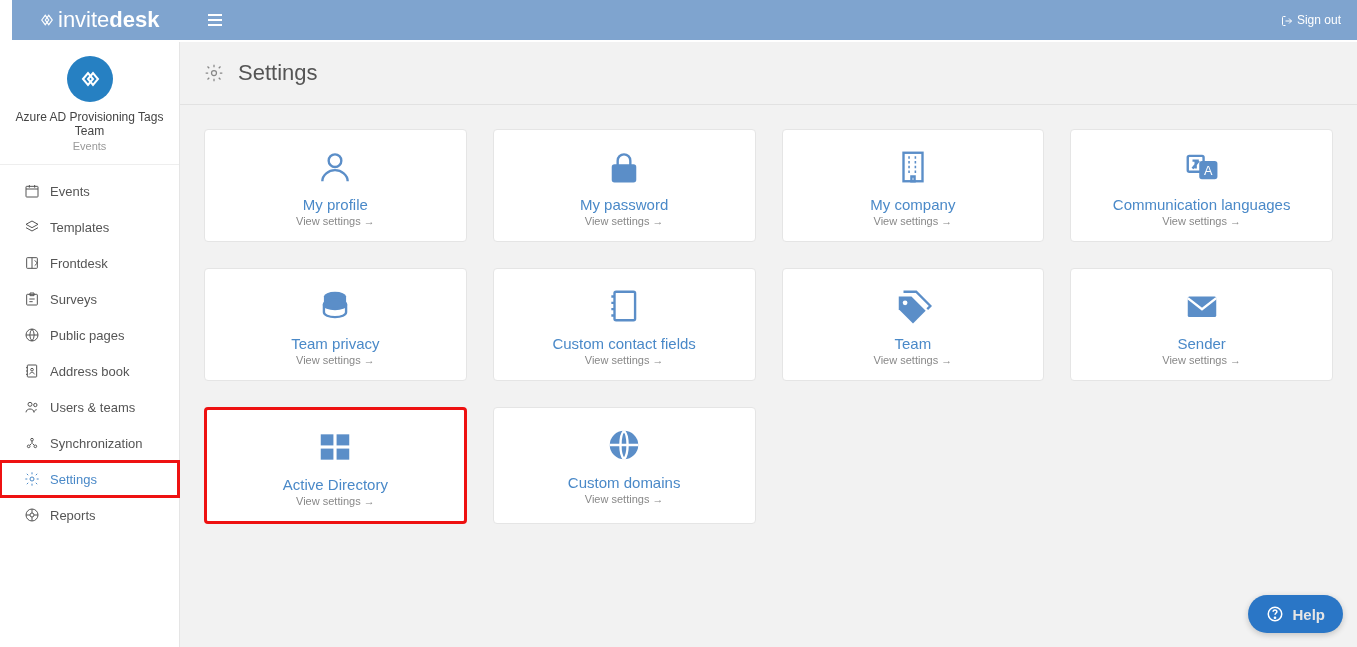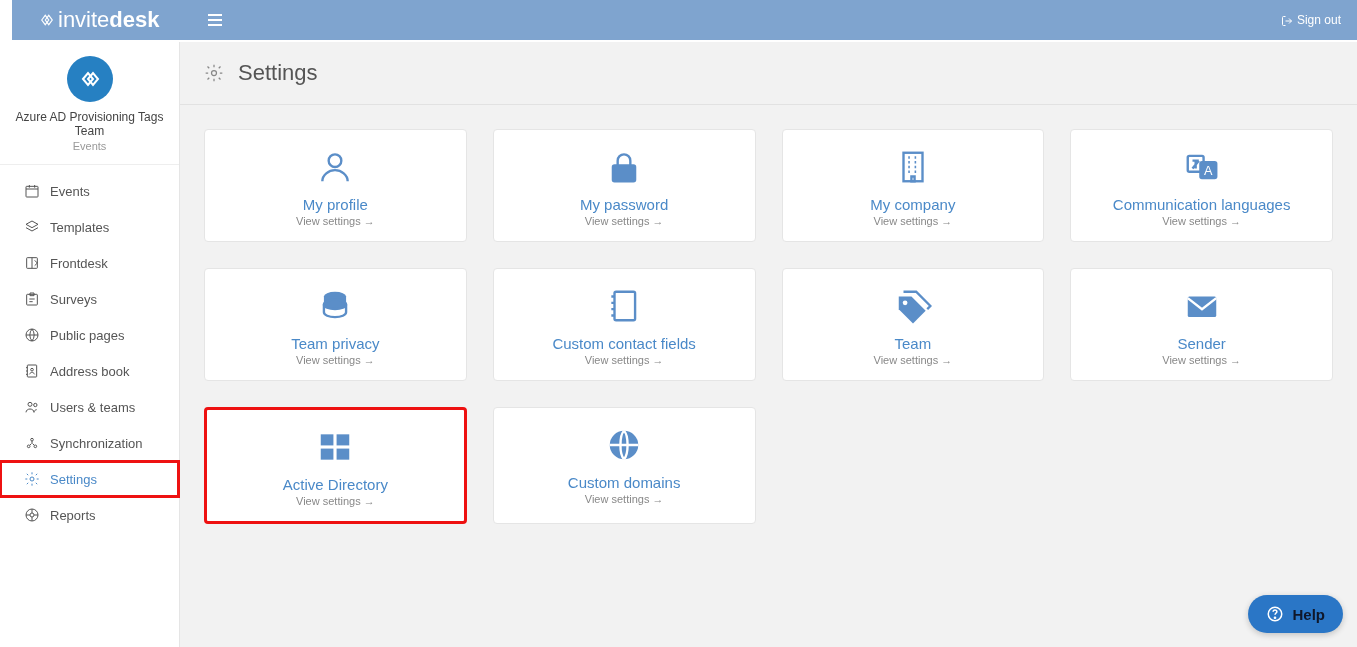--- a/index.html
+++ b/index.html
@@ -39,21 +39,21 @@
   
   .grid { display:grid; grid-template-columns: repeat(4, 1fr); gap: 26px; padding: 24px; max-width: 1180px;}
   
   .card { background:#fff; border:1px solid #e5e5e5; border-radius:4px; text-align:center; padding: 14px 10px 14px; cursor:pointer; display:flex; flex-direction:column; align-items:center;}
   .card.highlighted { border: 3px solid #e11; }
   .card-icon { height: 46px; display:flex; align-items:center; justify-content:center; margin-bottom: 6px; color:#5b8ec8;}
   .card-icon svg { width:38px; height:38px; }
   .card-title { color:#4a89c8; font-size:15px; margin-bottom:2px;}
   .card-sub { color:#888; font-size:11px;}
   
-  .help-btn { position:fixed; bottom:14px; right:14px; background:#2a76c6; color:#0f172a; border-radius: 22px; padding: 10px 18px; font-size:15px; font-weight:600; display:flex; align-items:center; gap:8px; cursor:pointer; box-shadow:0 2px 6px rgba(0,0,0,.2);}
+  .help-btn { position:fixed; bottom:14px; right:14px; background:#2a76c6; color:#e5e5e5; border-radius: 22px; padding: 10px 18px; font-size:15px; font-weight:600; display:flex; align-items:center; gap:8px; cursor:pointer; box-shadow:0 2px 6px rgba(0,0,0,.2);}
   .help-btn .help-icon { width:18px; height:18px; }
 </style>
 </head>
 <body>
 
 <div class="topbar">
   <div class="topbar-left">
     <div class="logo">
       <svg class="logo-icon" viewBox="0 0 24 24" fill="none" stroke="#fff" stroke-width="2">
           <path d="M3 12l6-8 6 8-6 8z"></path>

